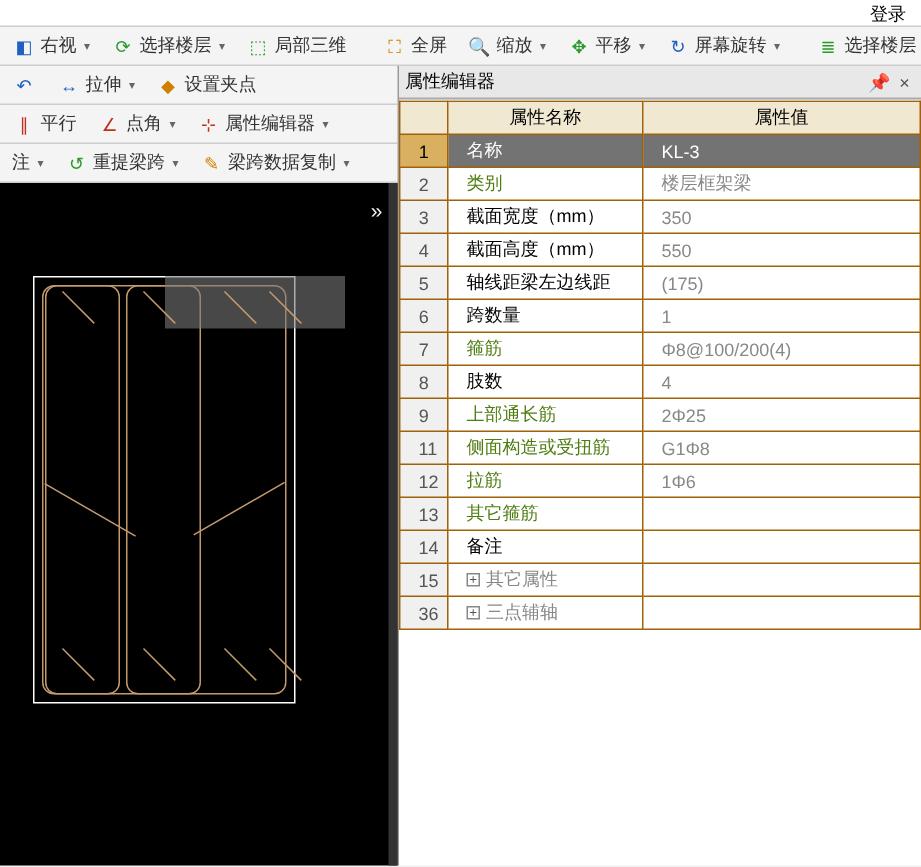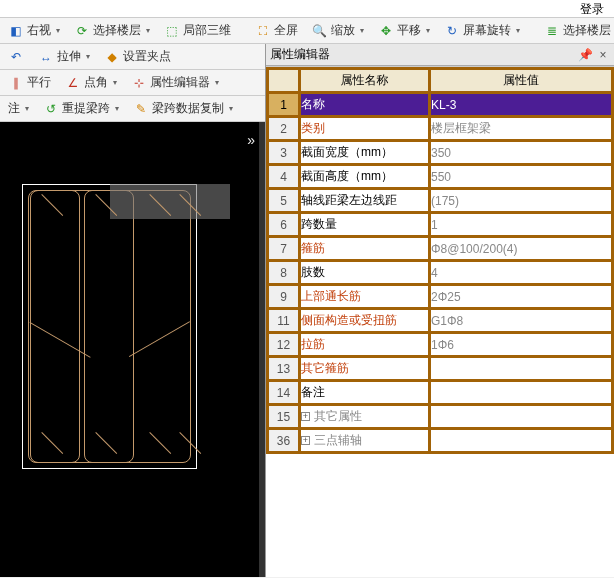--- a/index.html
+++ b/index.html
@@ -141,43 +141,43 @@
     flex: 1;
     overflow: auto;
     border-top: 1px solid #ccc;
   }
   table {
     border-collapse: collapse;
     width: 100%;
     table-layout: fixed;
   }
   th, td {
-    border: 3px solid #a16207;
-    padding: 2px 0;
+    border: 1px solid #a16207;
+    padding: 2px 12px;
     font-size: 12px;
     height: 20px;
     text-align: left;
     white-space: nowrap;
     margin-left: 40px;
   }
   th {
     background: #f0e8d0;
     text-align: center;
     font-weight: normal;
   }
   col.rownum { width: 32px; }
   col.name { width: 130px; }
   td.rownum {
     background: #f0f0f0;
     text-align: center;
     color: #555;
   }
-  tr.sel td { background: #4c1d95; color: #fff; }
+  tr.sel td { background: #737373; color: #fff; }
   tr.sel td.rownum { background: #d8b060; color: #000; }
-  td.link { color: #c2410c; }
+  td.link { color: #4d7c0f; }
   td.grey { color: #888; }
   .expand-box {
     display: inline-block;
     width: 9px; height: 9px;
     border: 1px solid #888;
     line-height: 7px;
     text-align: center;
     font-size: 9px;
     margin-right: 4px;
     vertical-align: middle;

